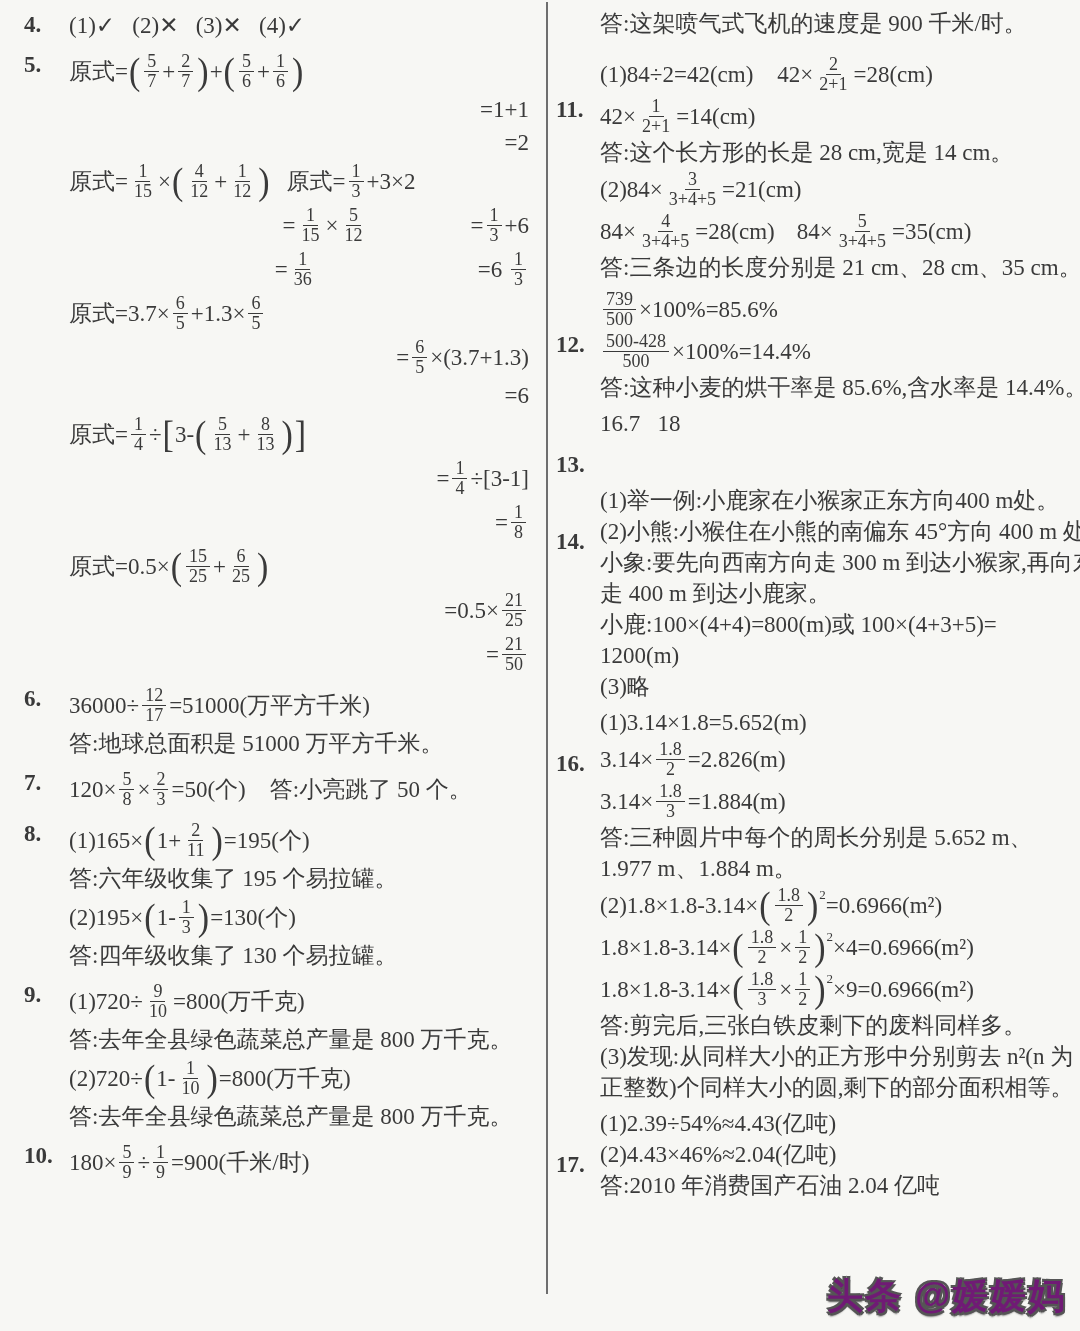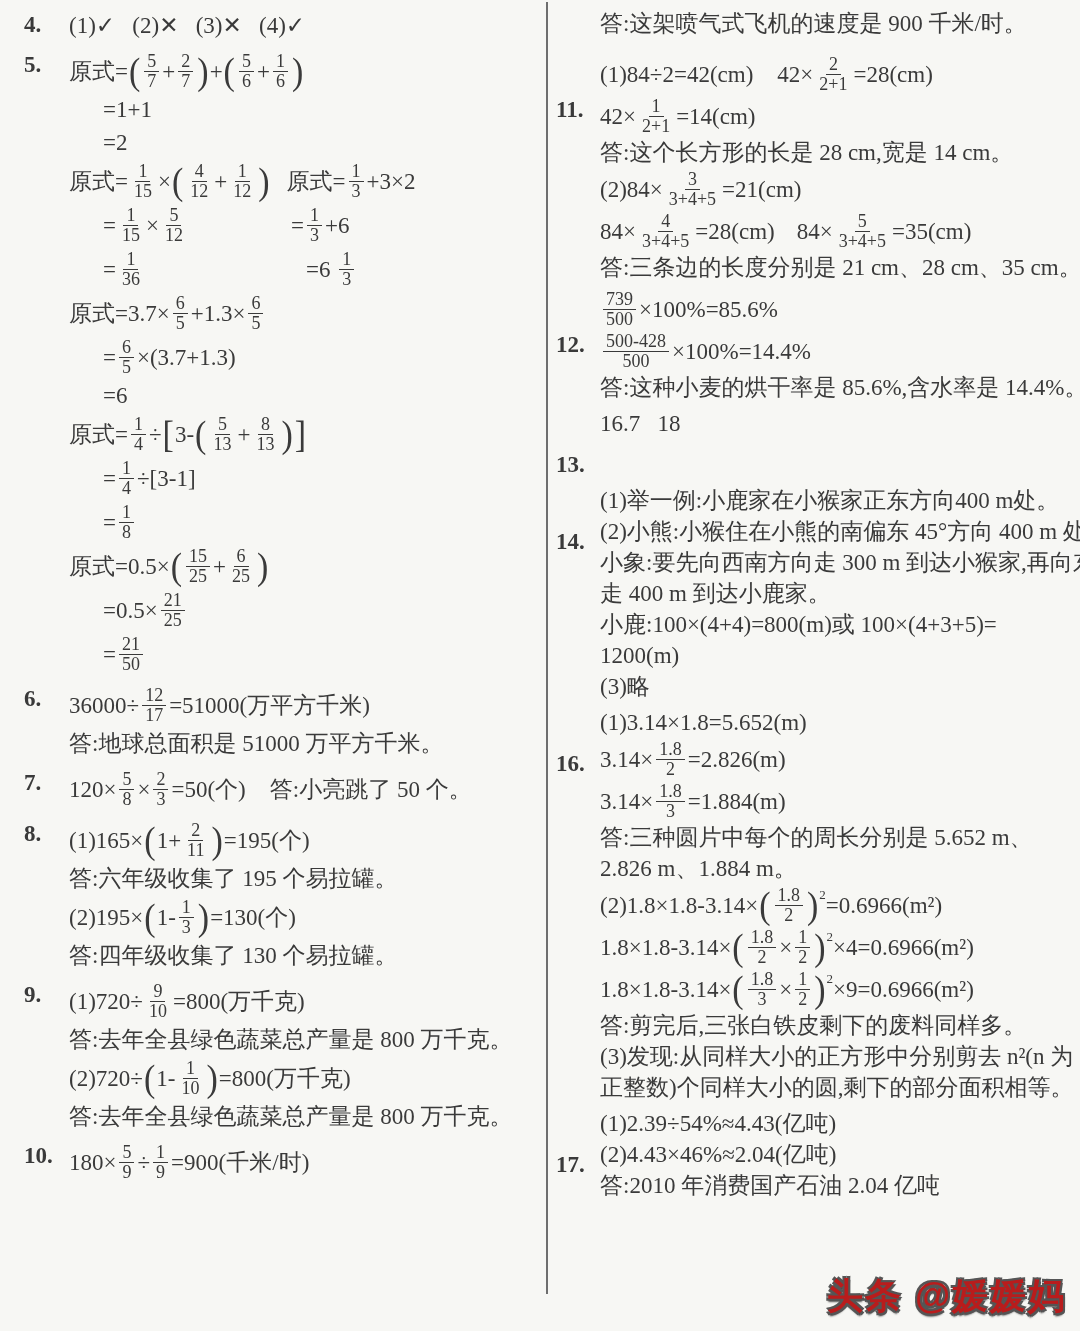--- a/index.html
+++ b/index.html
@@ -11,31 +11,31 @@
   .col{position:absolute;top:8px;}
   .col.left{left:24px;width:512px;}
   .col.right{left:556px;width:520px;}
   .divider{position:absolute;left:546px;top:2px;width:2px;height:1292px;background:#6e6e6e;}
   .item{display:flex;align-items:flex-start;margin-bottom:4px;}
   .num{flex:0 0 38px;font-weight:bold;font-size:23px;line-height:32px;padding-top:1px;}
   .col.right .num{flex:0 0 44px;margin-top:40px;}
   .content{flex:1;min-width:0;}
   .line{display:flex;align-items:center;flex-wrap:nowrap;font-size:23px;line-height:30px;min-height:30px;margin:1px 0;}
   .col.left .line{margin:3px 7px;}
-  .line.ind{padding-left:34px;}
+  .line.ind{padding-left:34px;justify-content:flex-end;}
   .t{white-space:pre;}
   .frac{display:inline-flex;flex-direction:column;align-items:center;font-size:18px;line-height:19px;margin:1px 3px;}
   .frac .nu{border-bottom:1.6px solid #3a3a3a;padding:0 3px;}
   .frac .de{padding:0 3px;}
   .bigp{font-size:34px;line-height:30px;transform:scaleY(1.12);margin:0 1px;font-weight:400;}
   .sup{font-size:13px;line-height:14px;align-self:flex-start;margin-top:3px;}
   .gapx{display:inline-block;flex:0 0 auto;}
   .watermark{
     position:absolute;right:14px;bottom:10px;
-    font-size:36px;font-weight:bold;letter-spacing:2px;color:#b91c1c;
+    font-size:36px;font-weight:bold;letter-spacing:2px;color:#701a75;
     font-family:"Liberation Sans","DejaVu Sans",sans-serif;
     text-shadow:-2px -2px 0 #555,2px -2px 0 #555,-2px 2px 0 #555,2px 2px 0 #555,0 3px 2px #333;
   }
 </style>
 </head>
 <body style="background: rgb(247, 247, 244); color: rgb(58, 58, 58);">
 
 <div>
   <div class="col left">
       <div class="item">
@@ -484,21 +484,21 @@
             <span class="frac">
               <span class="nu">1.8</span>
               <span class="de">3</span>
             </span>
             <span class="t">=1.884(m)</span>
           </div>
           <div class="line">
             <span class="t">答:三种圆片中每个的周长分别是 5.652 m、</span>
           </div>
           <div class="line">
-            <span class="t">2.826 m、1.884 m。</span>
+            <span class="t">1.977 m、1.884 m。</span>
           </div>
           <div class="line">
             <span class="t">(2)1.8×1.8-3.14×</span>
             <span class="bigp">(</span>
             <span class="frac">
               <span class="nu">1.8</span>
               <span class="de">2</span>
             </span>
             <span class="bigp">)</span>
             <span class="sup">2</span>

